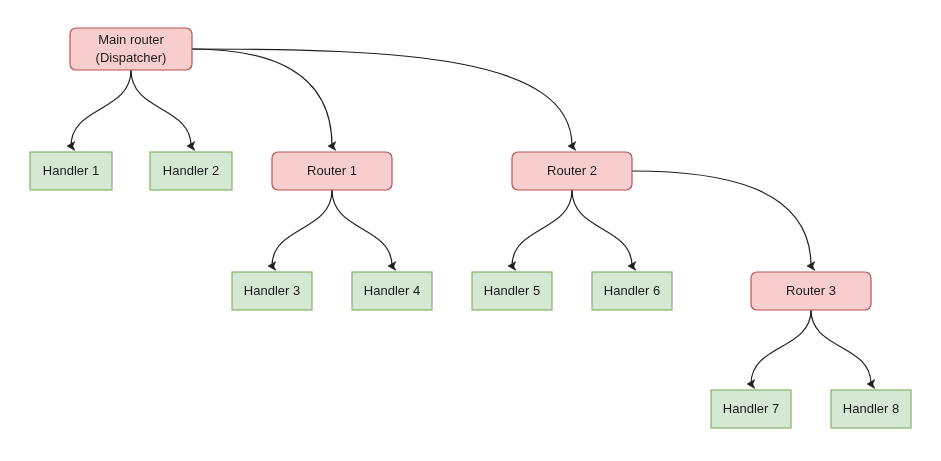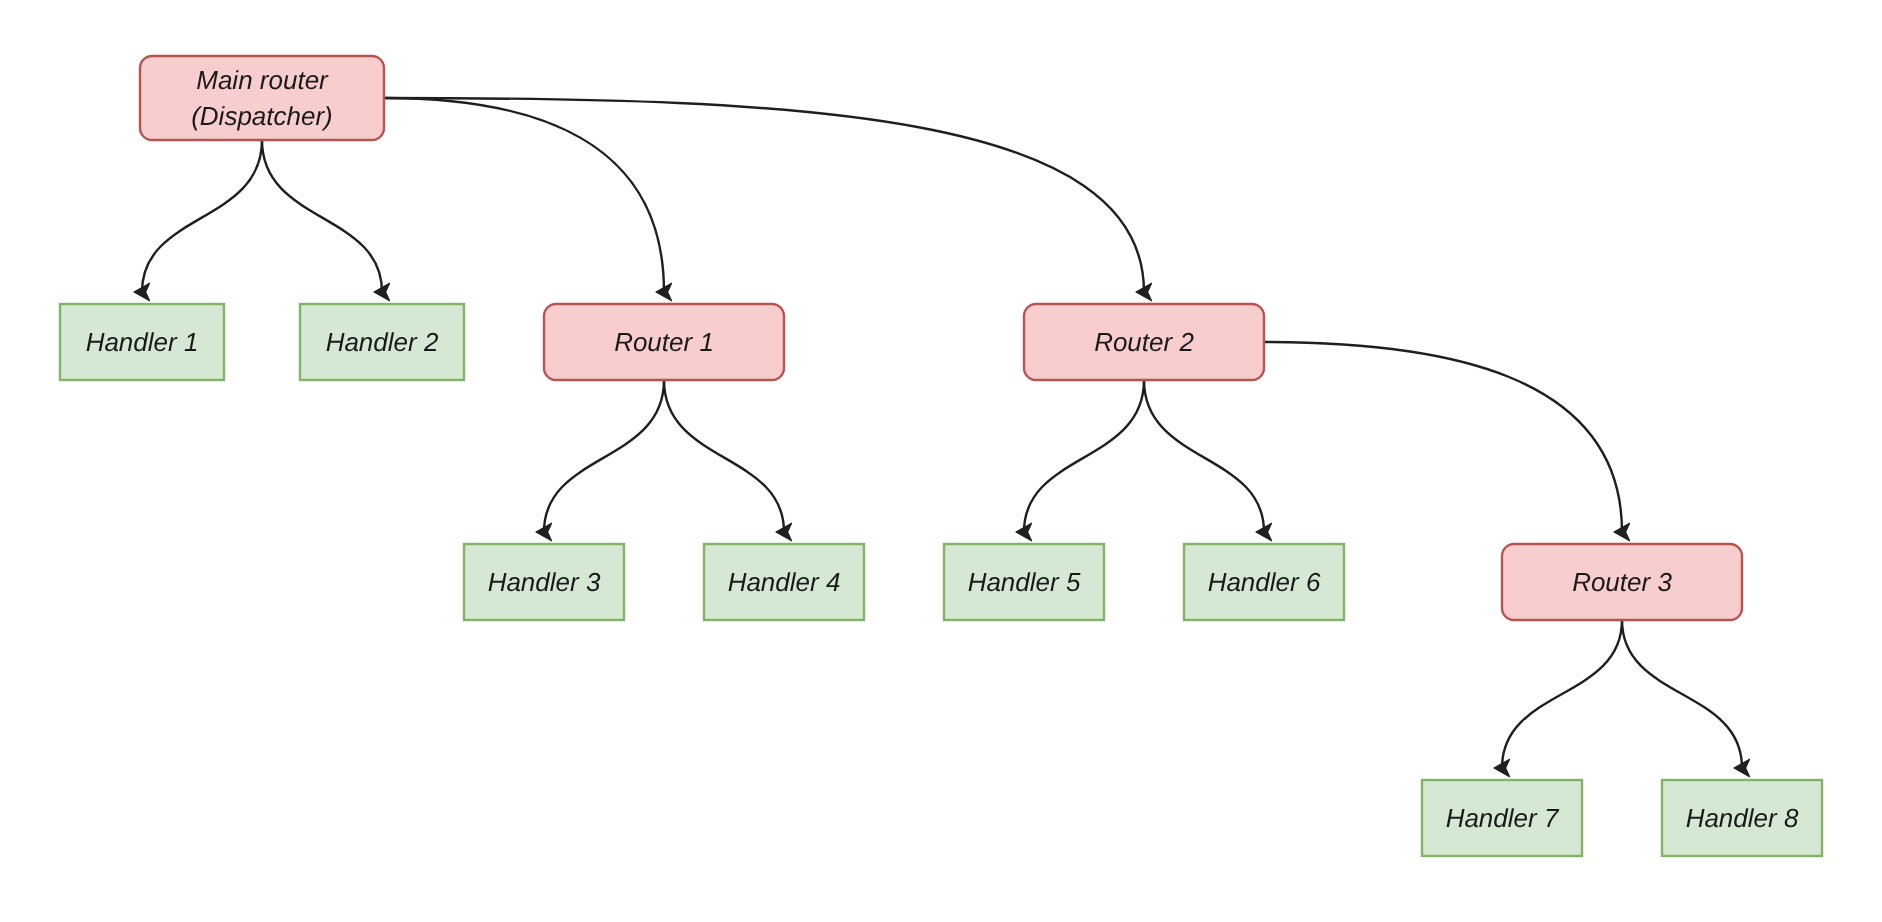--- a/index.html
+++ b/index.html
@@ -11,21 +11,20 @@
     width: 941px;
     height: 461px;
     font-family: "Liberation Sans", sans-serif;
     overflow: hidden;
   }
   #diagram-canvas {
     position: relative;
     width: 858px;
     height: 461px;
     background: #ffffff;
-    font-style: italic;
   }
   svg.diagram-svg {
     position: absolute;
     left: 0;
     top: 0;
     width: 941px;
     height: 461px;
   }
   .edge-path {
     fill: none;

